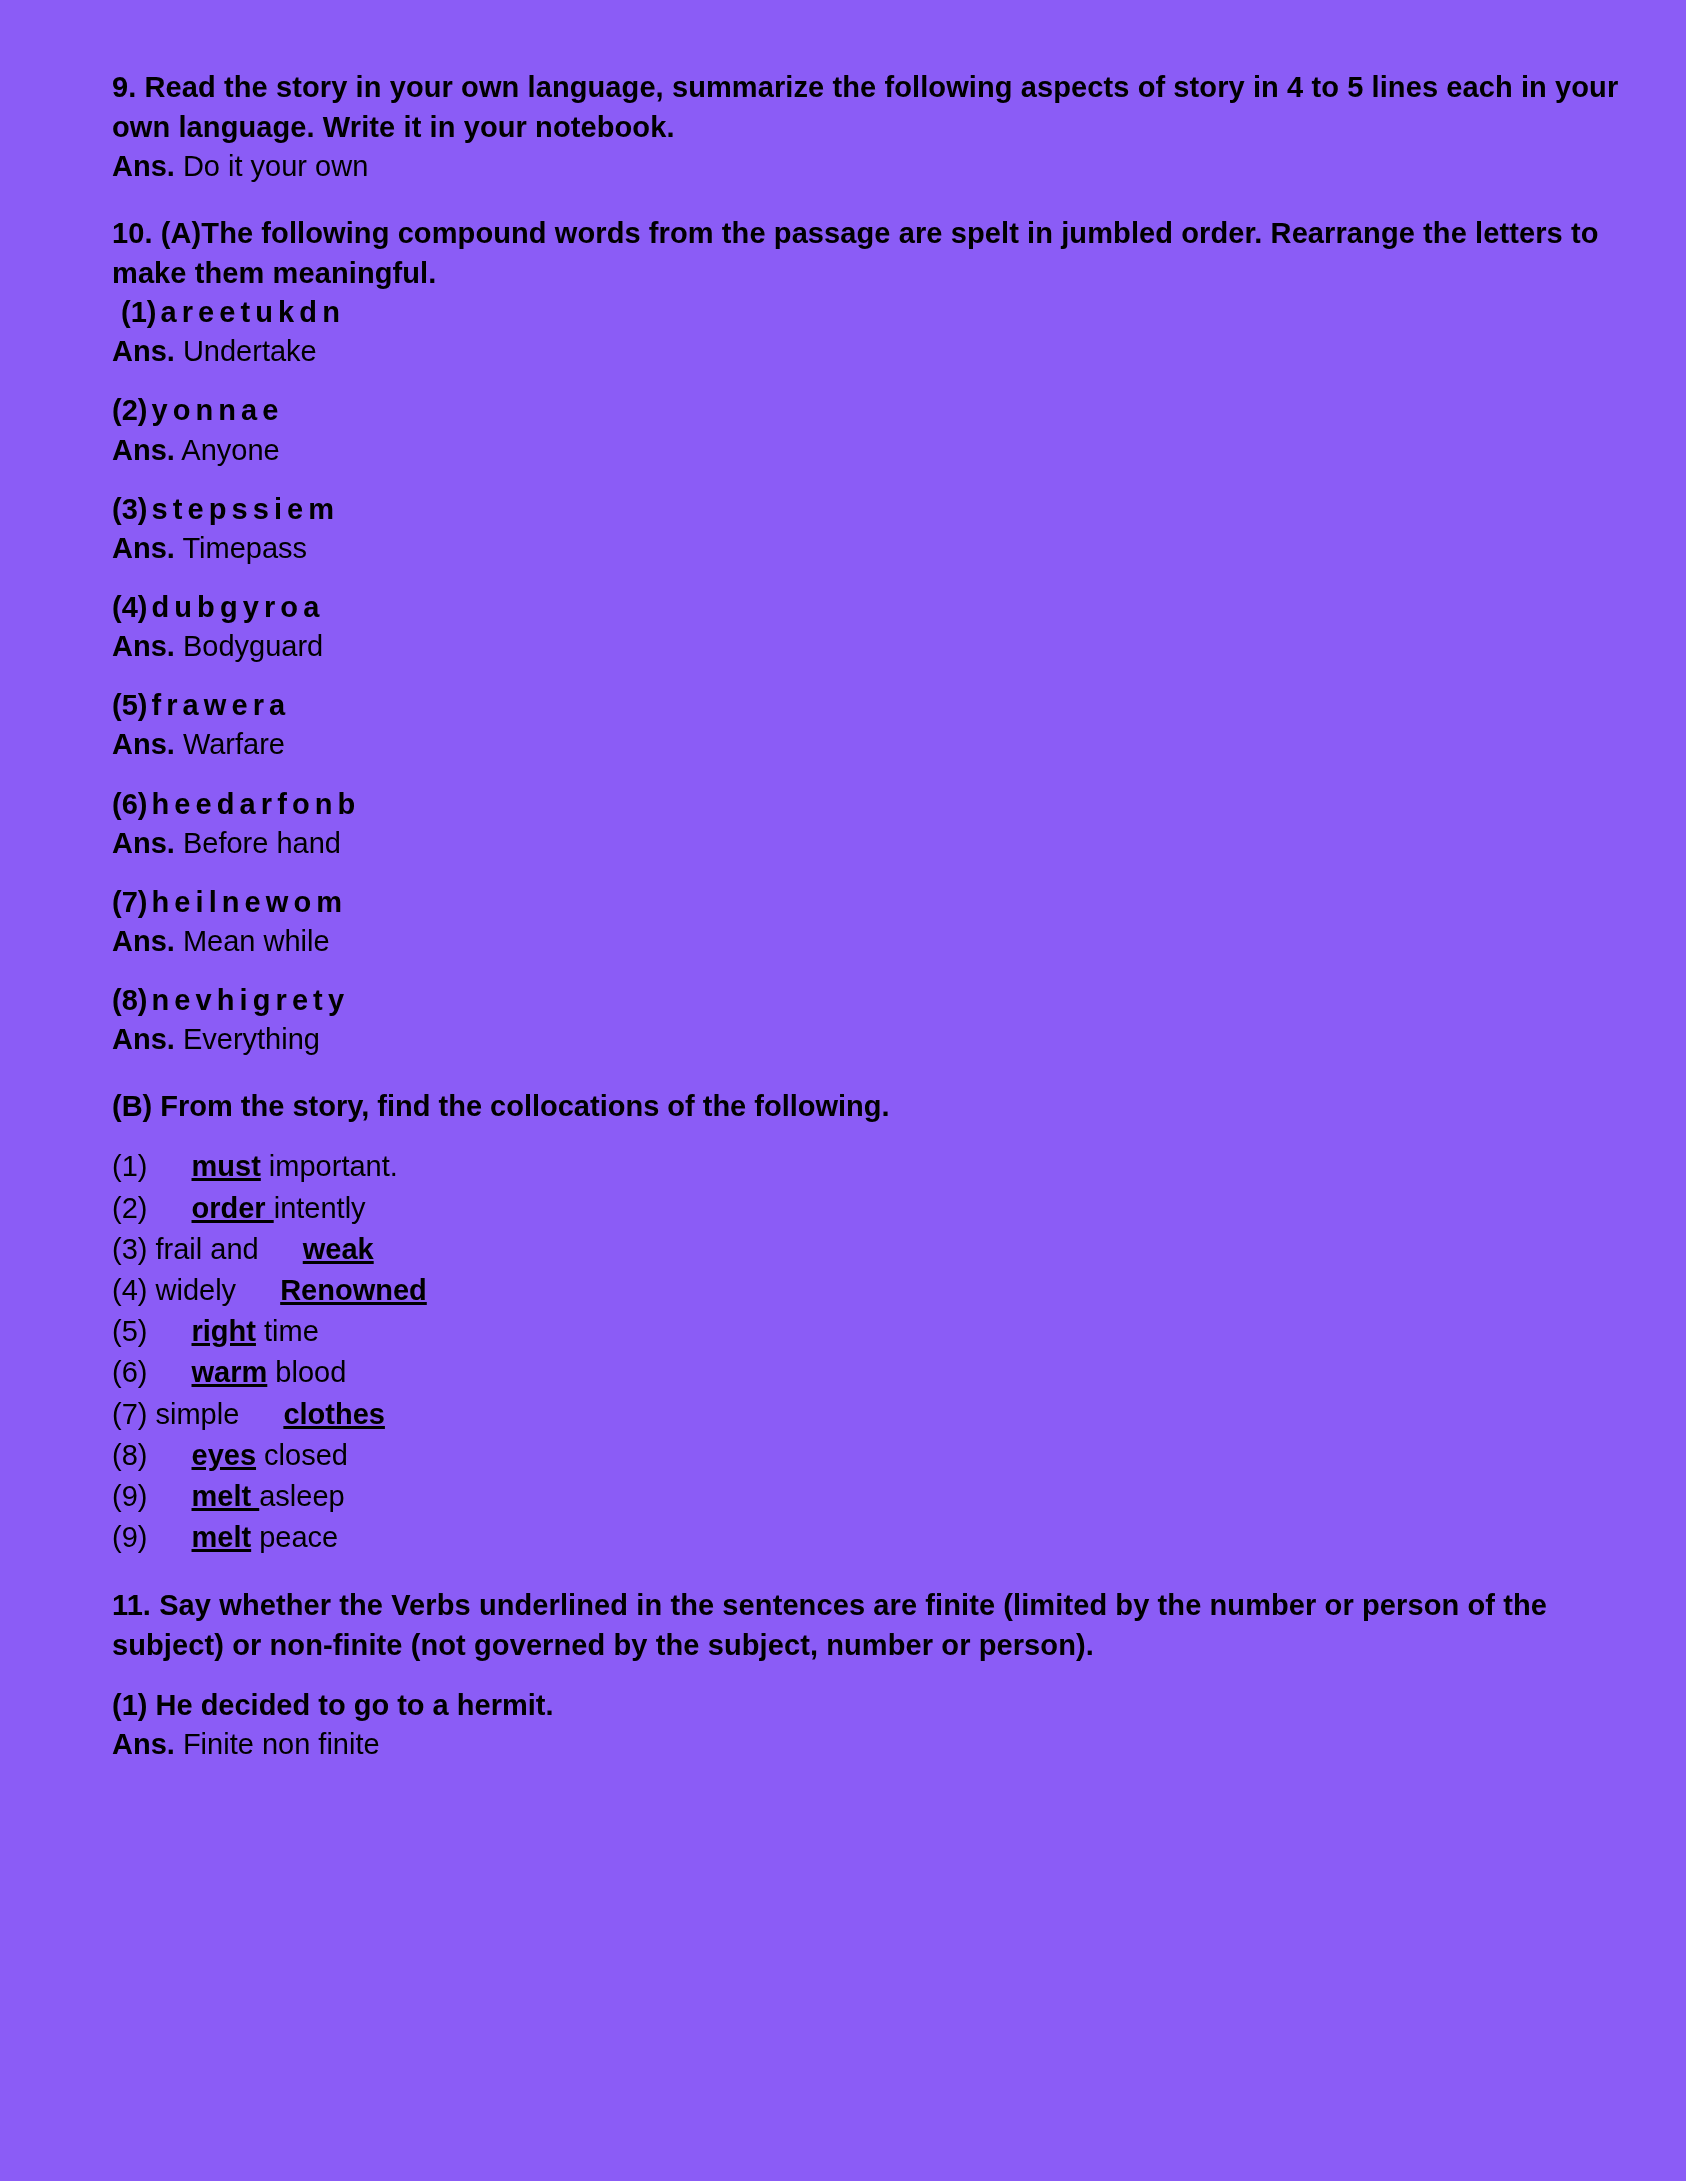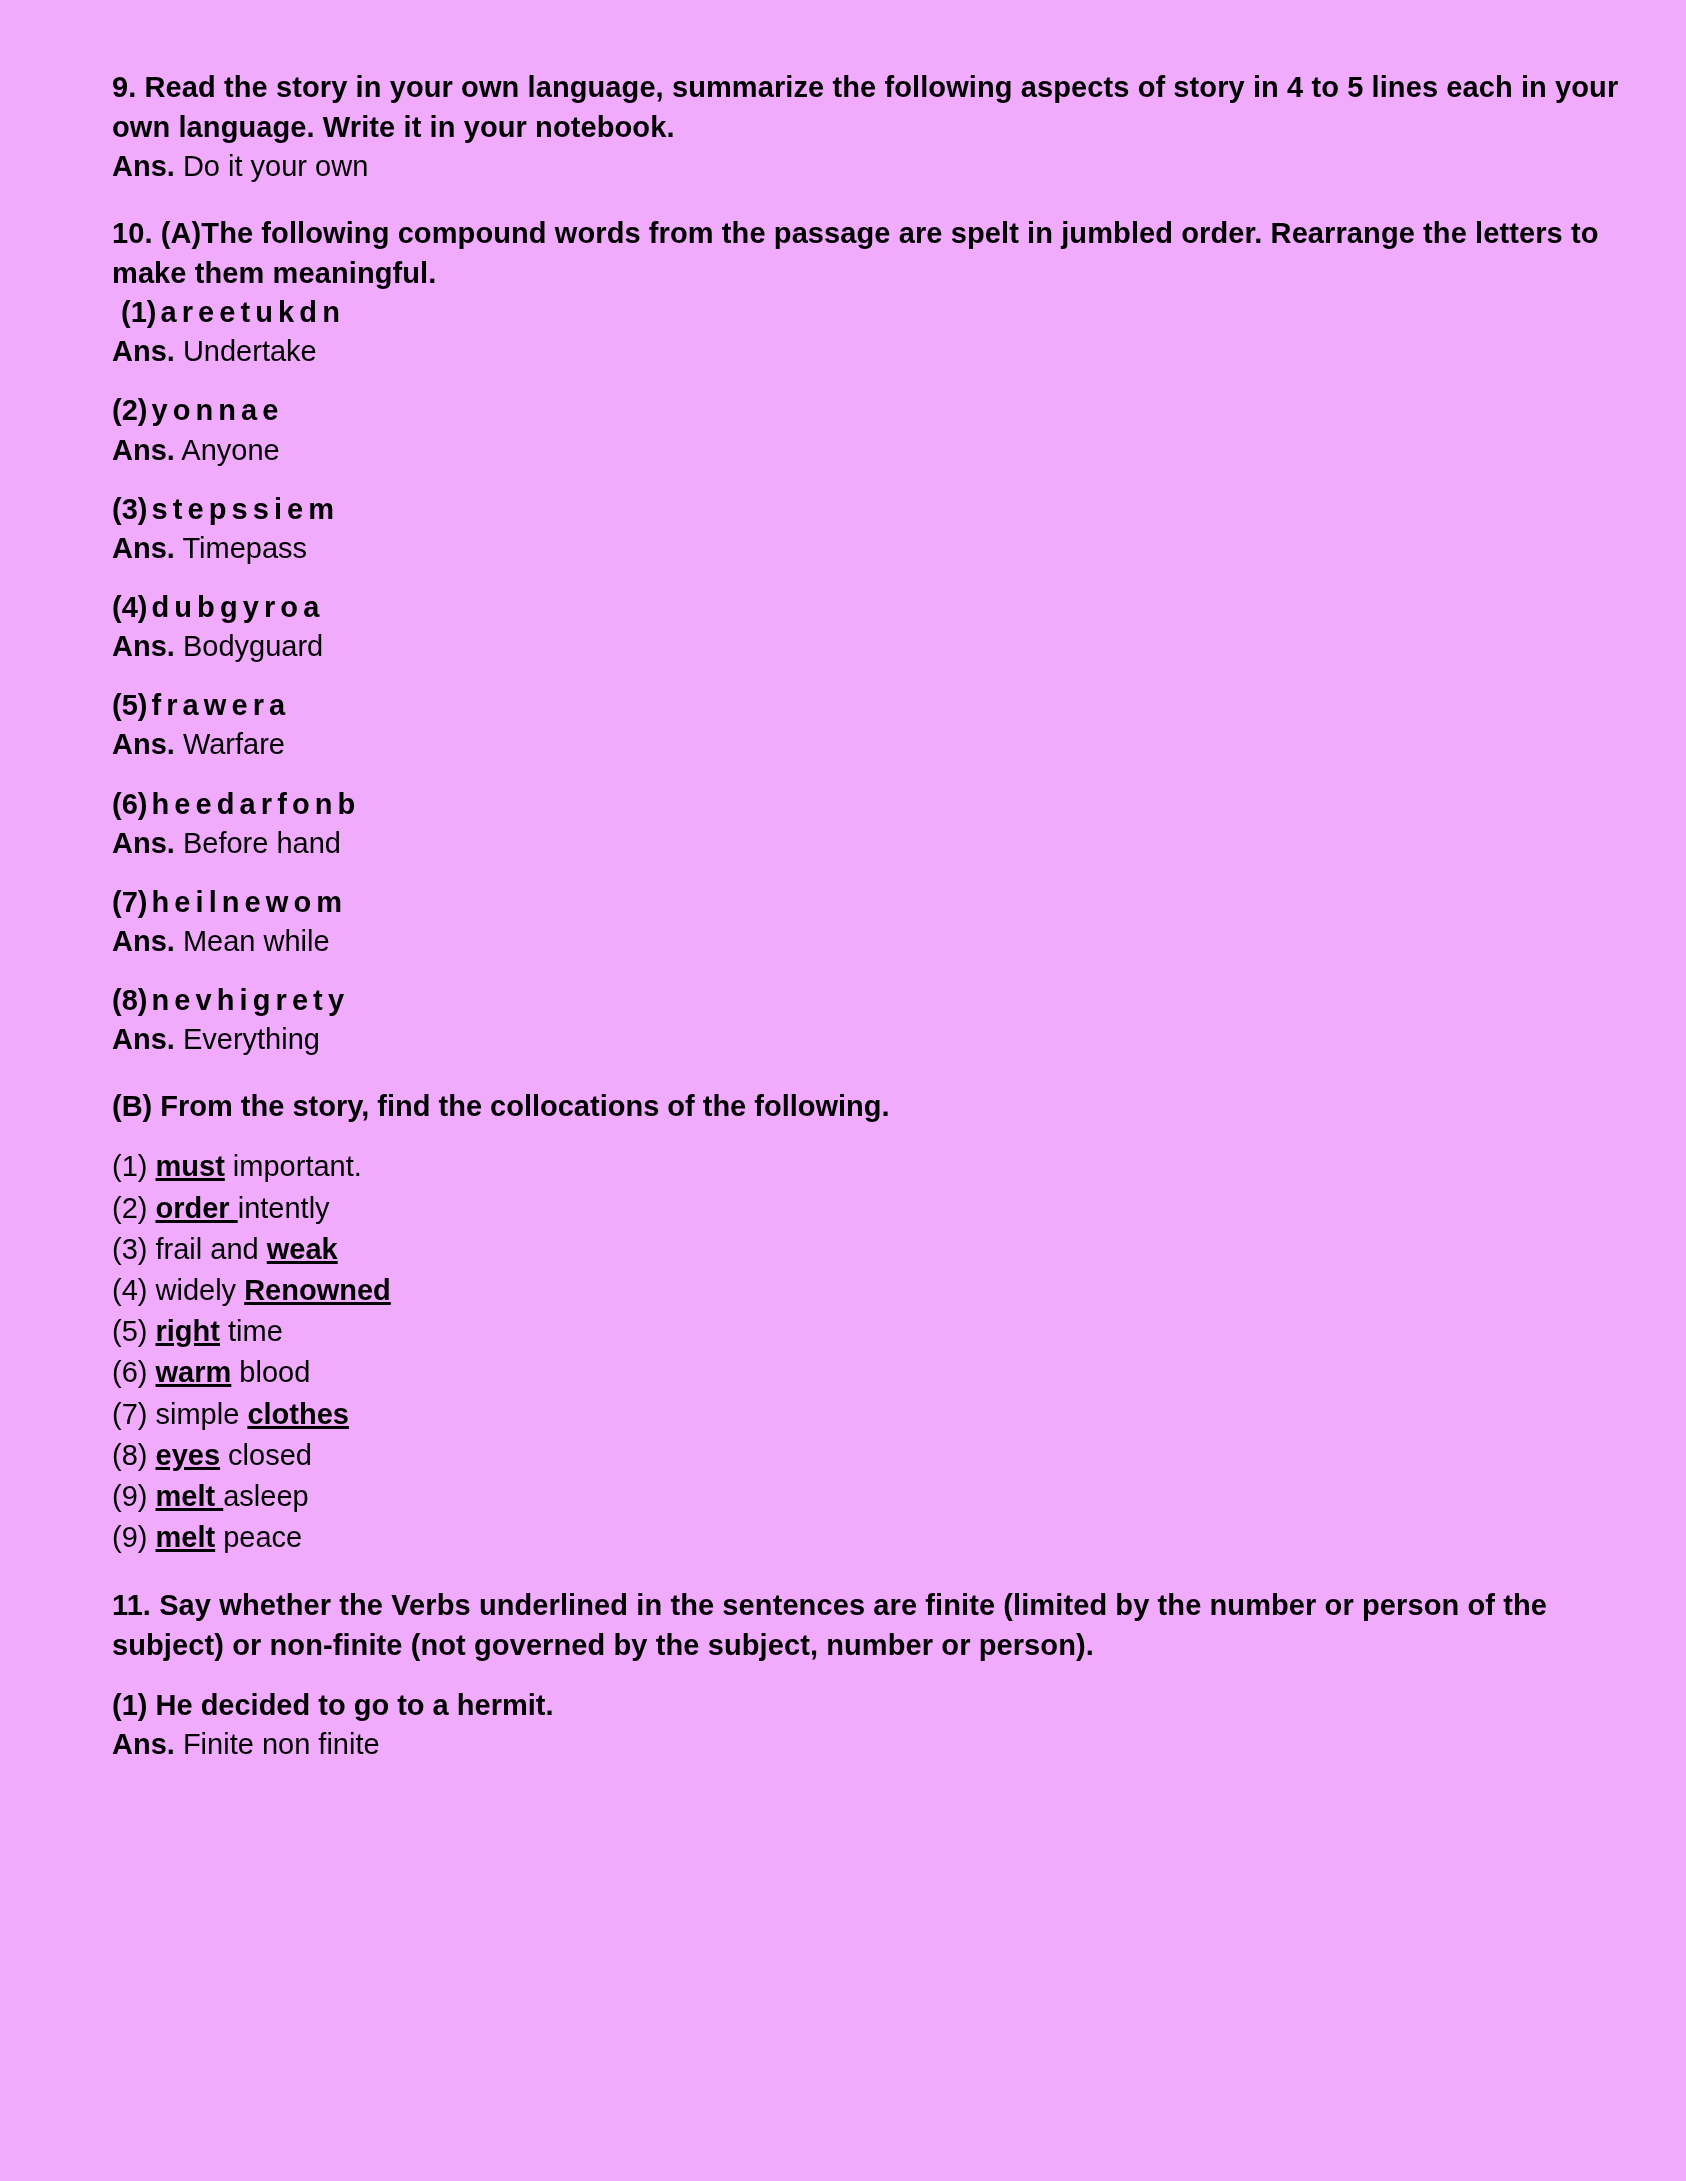--- a/index.html
+++ b/index.html
@@ -11,21 +11,21 @@
     width: 1686px;
     height: 2181px;
     font-family: "Liberation Sans", sans-serif;
     color: #000000;
     -webkit-font-smoothing: antialiased;
   }
   .page {
     position: relative;
     width: 1686px;
     height: 2181px;
-    background: #f0abfc;
+    background: #8b5cf6;
     box-sizing: border-box;
     padding: 67px 60px 0 112px;
   }
   .q-heading {
     font-size: 29px;
     font-weight: bold;
     line-height: 1.38;
     letter-spacing: 0.1px;
     margin: 0;
   }
@@ -69,20 +69,21 @@
     font-size: 29px;
     font-weight: normal;
     line-height: 1.42;
     margin: 0;
   }
   .colloc-strong {
     font-weight: bold;
     text-decoration: underline;
     text-decoration-thickness: 2.5px;
     text-underline-offset: 2px;
+    margin-left: 36px;
   }
   .q11-sentence {
     font-size: 29px;
     font-weight: bold;
     line-height: 1.38;
     margin: 0;
   }
   .nowrap-keep {
     white-space: pre-wrap;
   }

